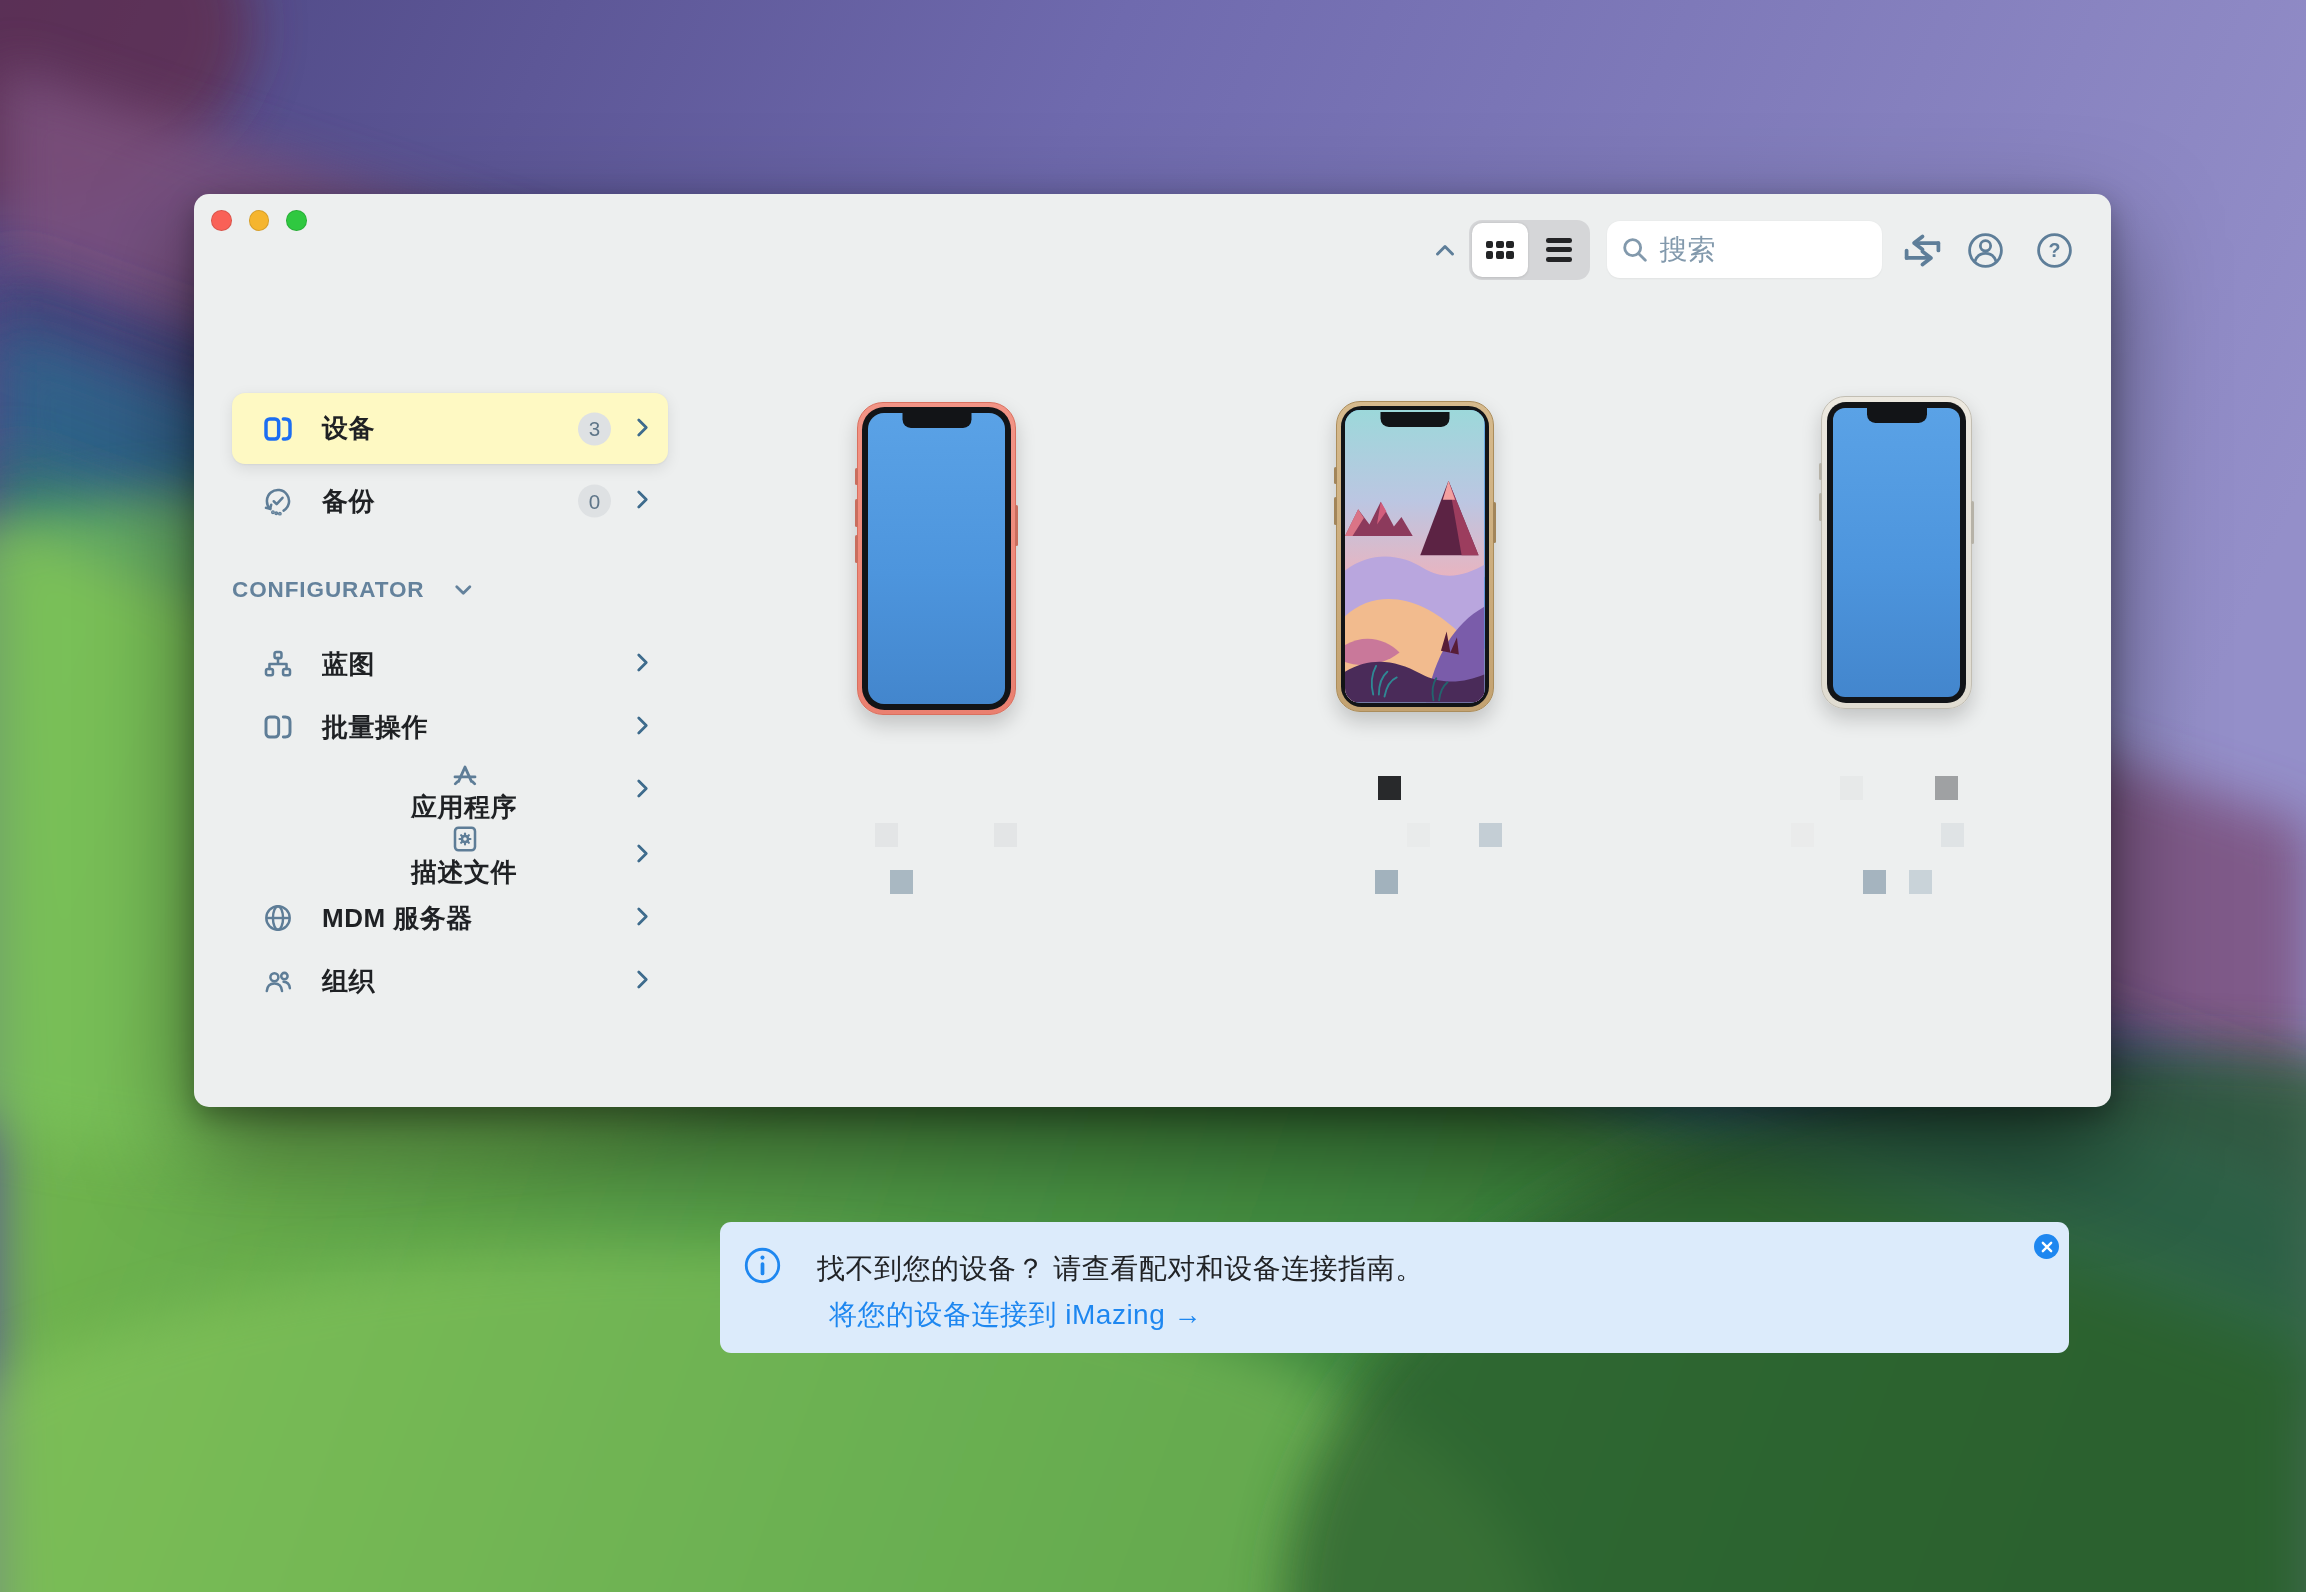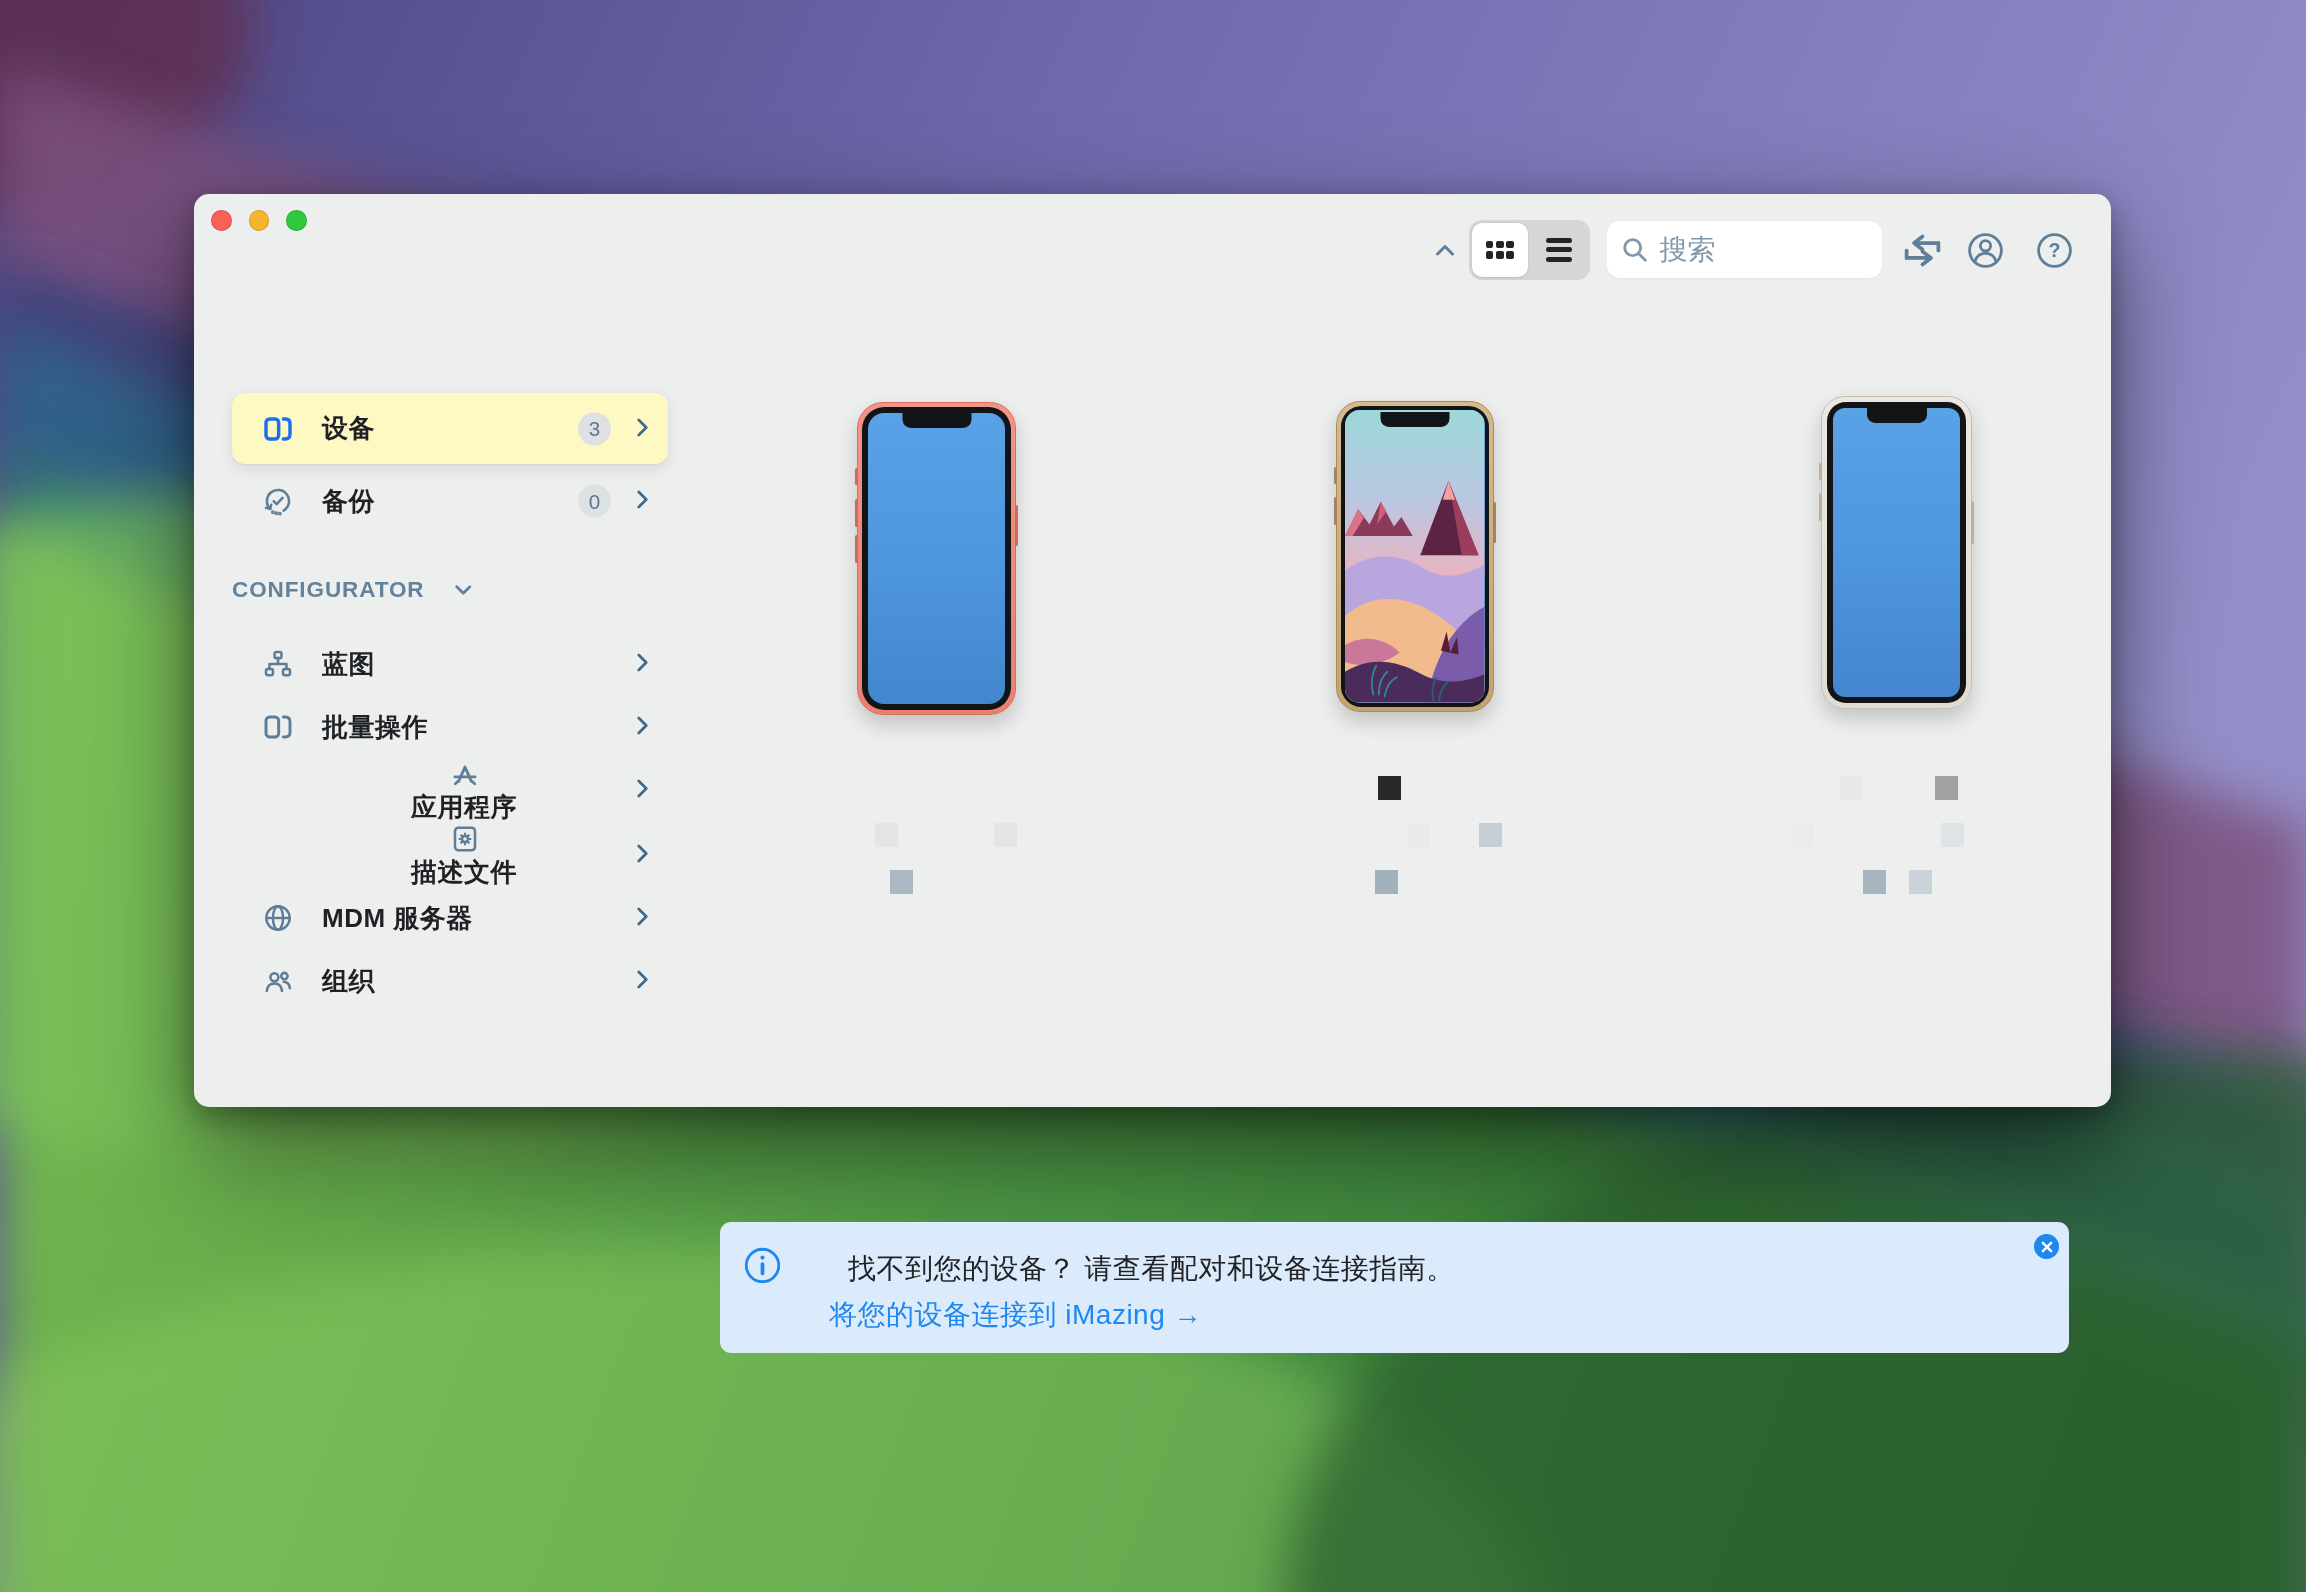--- a/index.html
+++ b/index.html
@@ -113,21 +113,21 @@
   }
 
   .pix { position:absolute; width:22.5px; height:24px; }
 
   
   .banner {
     position:absolute; left:526px; top:1028px; width:1349px; height:131px;
     background:#dcebfb; border-radius:11.2px;
   }
   .banner .msg {
-    position:absolute; left:97px; top:28px; font-size:28px; color:#212326; letter-spacing:0.5px;margin-left:31px;
+    position:absolute; left:97px; top:28px; font-size:28px; color:#212326; letter-spacing:0.5px;
   }
   .banner .lnk {
     position:absolute; left:97px; top:74px; font-size:28px; color:#1e87f0; font-weight:400;
     cursor:pointer; letter-spacing:0.5px;margin-left:12px;
   }
   .banner .close {
     position:absolute; left:1314px; top:12px; width:25px; height:25px; border-radius:50%;
     background:#1e87f0; display:flex; align-items:center; justify-content:center; cursor:pointer;
   }
   .info-ic { position:absolute; left:23.4px; top:24px; }

